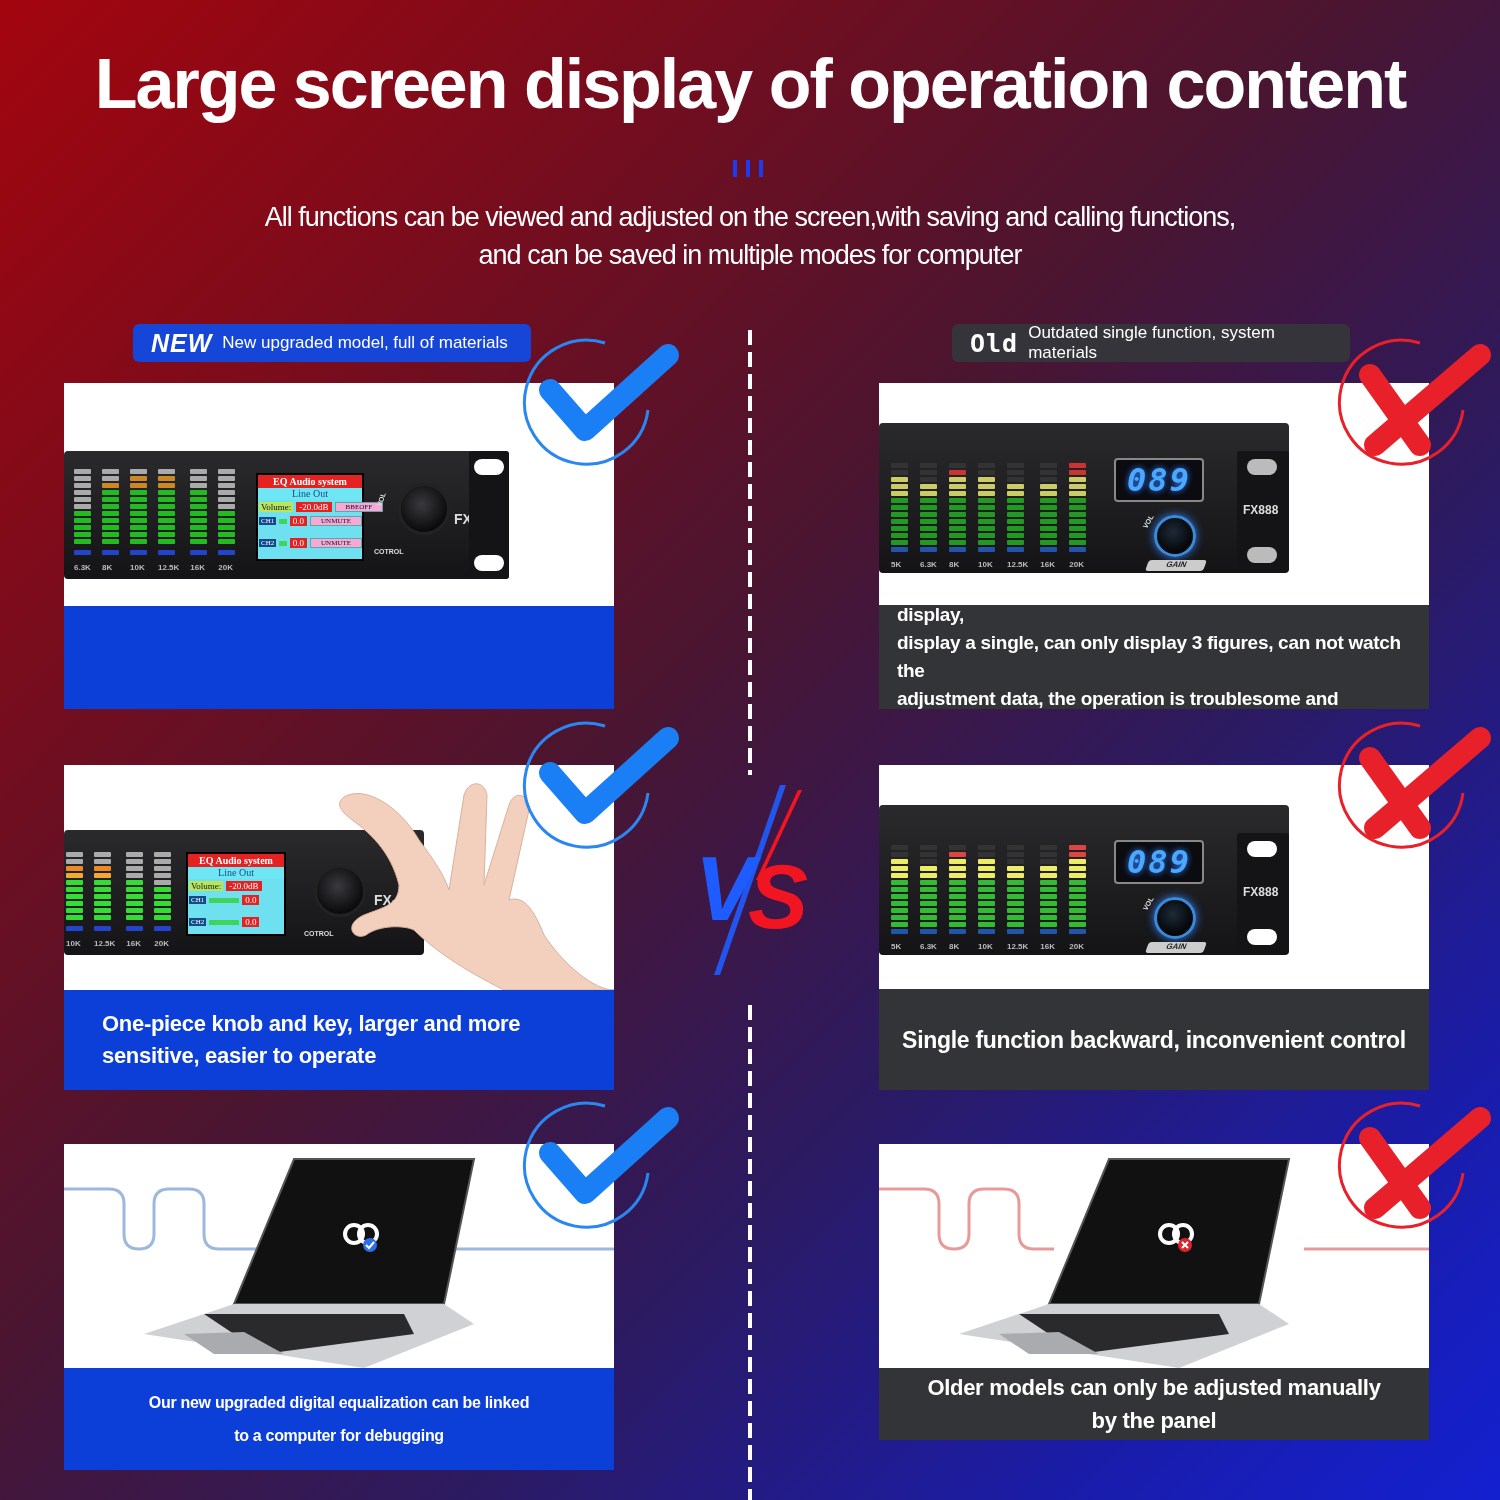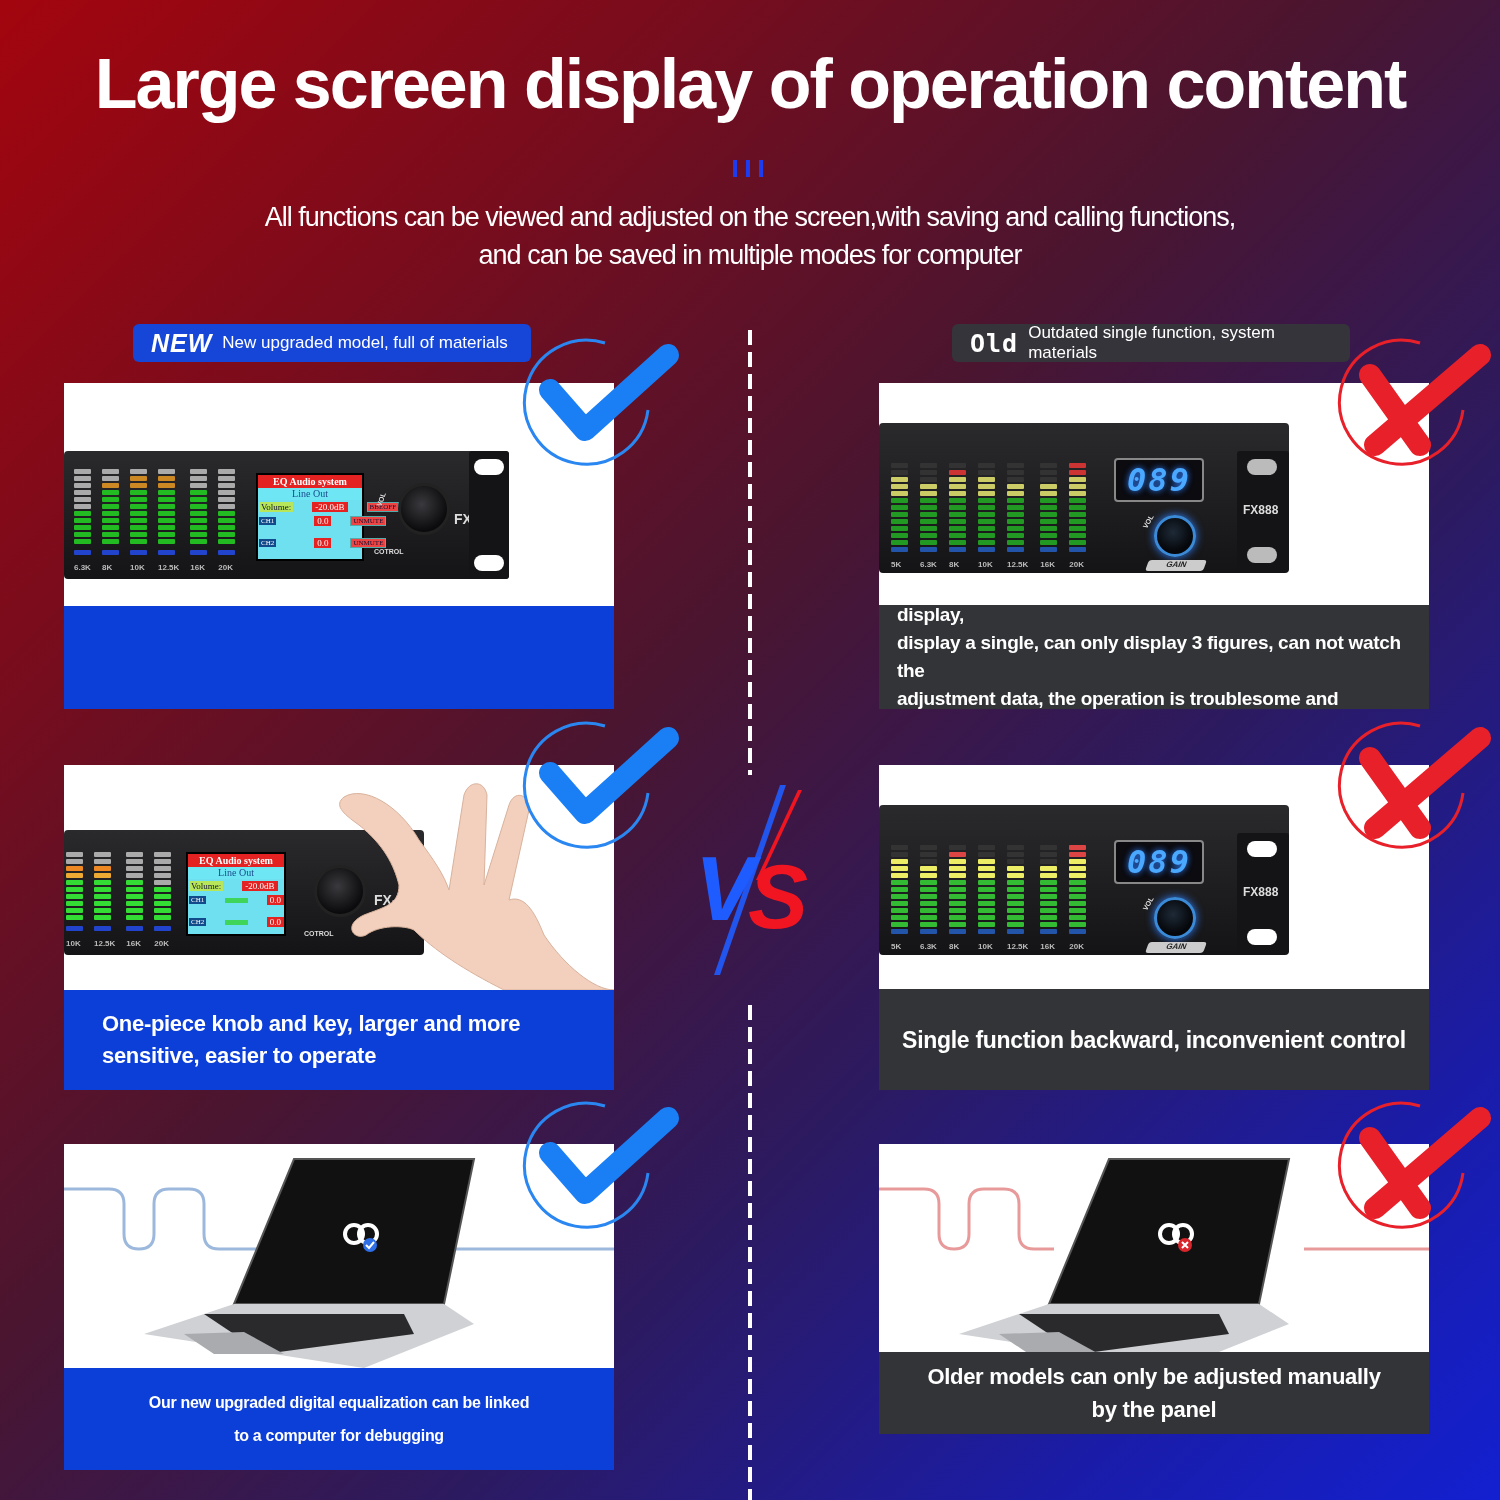--- a/index.html
+++ b/index.html
@@ -27,24 +27,24 @@
 .cap.center p{text-align:center}
 
 .device{position:absolute;background:linear-gradient(#2a2a2c,#141416);border-radius:4px}
 .meters{position:absolute;display:flex;gap:11px}
 .meter{display:flex;flex-direction:column;gap:2px;}
 .seg{width:17px;height:5px;border-radius:1px}
 .flabel{font-size:8px;font-weight:700;color:#bbb;margin-top:6px;white-space:nowrap}
 .lcd{position:absolute;background:#6fe0ef;border:2px solid #000;font-family:"Liberation Serif",serif;color:#113}
 .lcd .r1{background:#e42222;color:#fff;text-align:center;font-weight:700;font-size:10px;line-height:13px}
 .lcd .r2{background:#6ee6f4;text-align:center;color:#1a4d8c;font-size:10px;line-height:12px}
-.lcd .row{display:flex;align-items:center;gap:19px;font-size:9px;height:14px;padding-left:1px}
+.lcd .row{display:flex;align-items:center;gap:3px;font-size:9px;height:14px;padding-left:1px}
 .lcd .vol{background:#b7e65a;padding:0 2px}
 .lcd .red{background:#e42222;color:#fff;padding:0 3px}
-.lcd .box{background:#ef4444;border:1px solid #5aa;padding:0 2px;font-size:7px}
+.lcd .box{background:#f9a8d4;border:1px solid #5aa;padding:0 10px;font-size:7px}
 .lcd .ch{background:#124b8c;color:#fff;padding:0 2px;font-size:7px}
 .lcd .gbar{width:44px;height:5px;background:#3fd55a}
 .knob{position:absolute;border-radius:50%;background:radial-gradient(circle at 45% 40%,#3a3a3e,#0b0b0d 70%);border:3px solid #222}
 .ear{position:absolute;background:#141416;border-radius:3px}
 .ear .hole{position:absolute;width:30px;height:16px;border-radius:8px;background:#fff}
 .model{position:absolute;font-weight:700;color:#ddd;font-size:14px}
 .ctl{position:absolute;font-size:7px;font-weight:700;color:#ddd}
 .seven{position:absolute;background:#0b0b10;border:2px solid #888;border-radius:4px;color:#4aa8ff;font-family:"DejaVu Sans Mono",monospace;font-style:italic;font-weight:700;font-size:32px;display:flex;align-items:center;justify-content:center;letter-spacing:2px;text-shadow:0 0 6px #2f7fff}
 .gain{position:absolute;background:#ccc;color:#222;font-size:8px;font-weight:700;text-align:center;border-radius:3px;transform:skewX(-20deg)}
 .bknob{position:absolute;border-radius:50%;background:radial-gradient(circle at 45% 40%,#1e2a38,#05070a 65%);border:3px solid #3a8ad8;box-shadow:0 0 8px #2f7fff}
@@ -613,21 +613,21 @@
       <polygon points="60,160 260,160 270,180 120,200" fill="#2a2a2c"></polygon>
       <polygon points="40,180 100,178 140,200 70,200" fill="#a9abae"></polygon>
       <g transform="translate(210,80)">
         <circle cx="0" cy="0" r="9" fill="none" stroke="#fff" stroke-width="4"></circle>
         <circle cx="14" cy="0" r="9" fill="none" stroke="#fff" stroke-width="4"></circle>
         <circle cx="16" cy="11" r="7" fill="#d8262c"></circle>
         <path d="M13 8 l6 6 M19 8 l-6 6" stroke="#fff" stroke-width="2"></path>
       </g>
     </svg>
   </div>
-  <div class="cap center" style="top:208px;height:82px">
+  <div class="cap center" style="top:224px;height:72px">
     <p style="font-size:22px;line-height:33px"><span>Older models can only be adjusted manually</span><br><span>by the panel</span></p>
   </div>
 </div>
 
 <svg class="mark" style="left:510px;top:335px" viewBox="0 0 170 140">
   <path d="M95 8 A62 62 0 1 0 138 75" fill="none" stroke="#2a86f0" stroke-width="3"></path>
   <path d="M40 55 L75 95 L158 20" fill="none" stroke="#1a7ef5" stroke-width="22" stroke-linecap="round" stroke-linejoin="round"></path>
 </svg>
 <svg class="mark" style="left:510px;top:718px" viewBox="0 0 170 140">
   <path d="M95 8 A62 62 0 1 0 138 75" fill="none" stroke="#2a86f0" stroke-width="3"></path>

